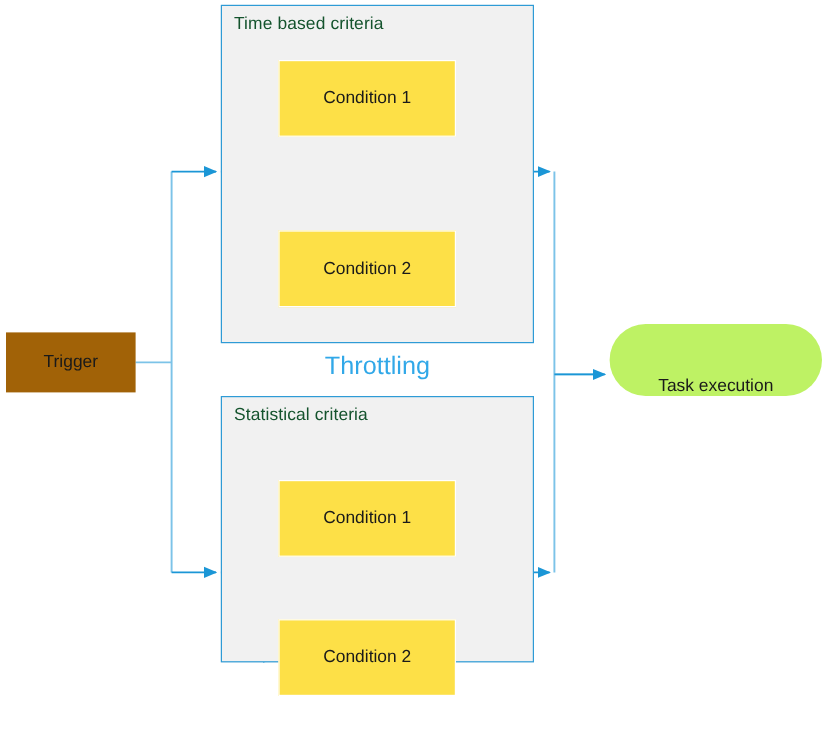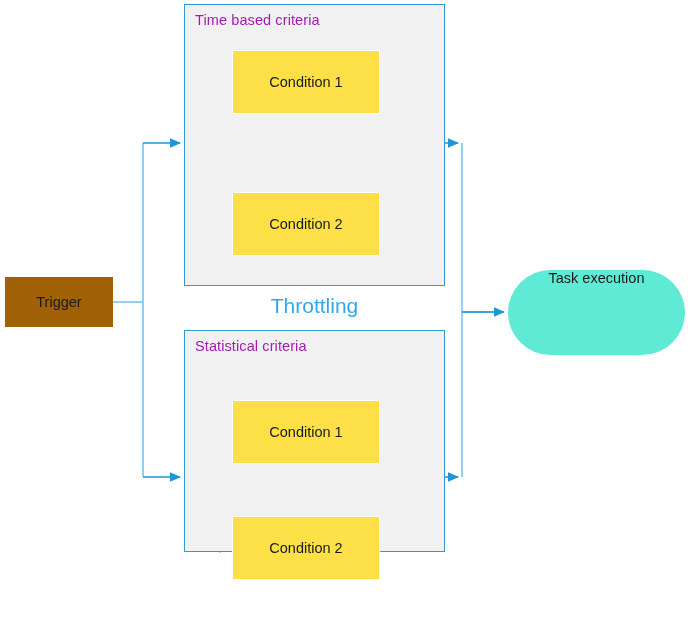--- a/index.html
+++ b/index.html
@@ -32,21 +32,21 @@
     position: absolute;
     background: #f1f1f1;
     border: 1.5px solid #2e9bd6;
     box-sizing: border-box;
   }
   .group-title {
     position: absolute;
     left: 10px;
     top: 7px;
     font-size: 14.5px;
-    color: #a21caf;
+    color: #14532d;
     letter-spacing: 0.1px;
     white-space: nowrap;
   }
   
   .cond-box {
     position: absolute;
     background: #fde047;
     border: 1.5px solid #ffffff;
     box-sizing: border-box;
     display: flex;
@@ -73,25 +73,25 @@
   #trigger-box .node-label {
     font-size: 14.5px;
     color: #1a1a1a;
   }
   
   #task-pill {
     position: absolute;
     left: 508px;
     top: 270px;
     width: 177px;
-    height: 85px;
-    background: #5eead4;
+    height: 60px;
+    background: #bef264;
     border-radius: 43px;
     display: flex;
-    align-items: flex-start;
+    align-items: flex-end;
     justify-content: center;
   }
   #task-pill .node-label {
     font-size: 14.5px;
     color: #1a1a1a;
   }
   
   #throttling-label {
     position: absolute;
     left: 184px;

